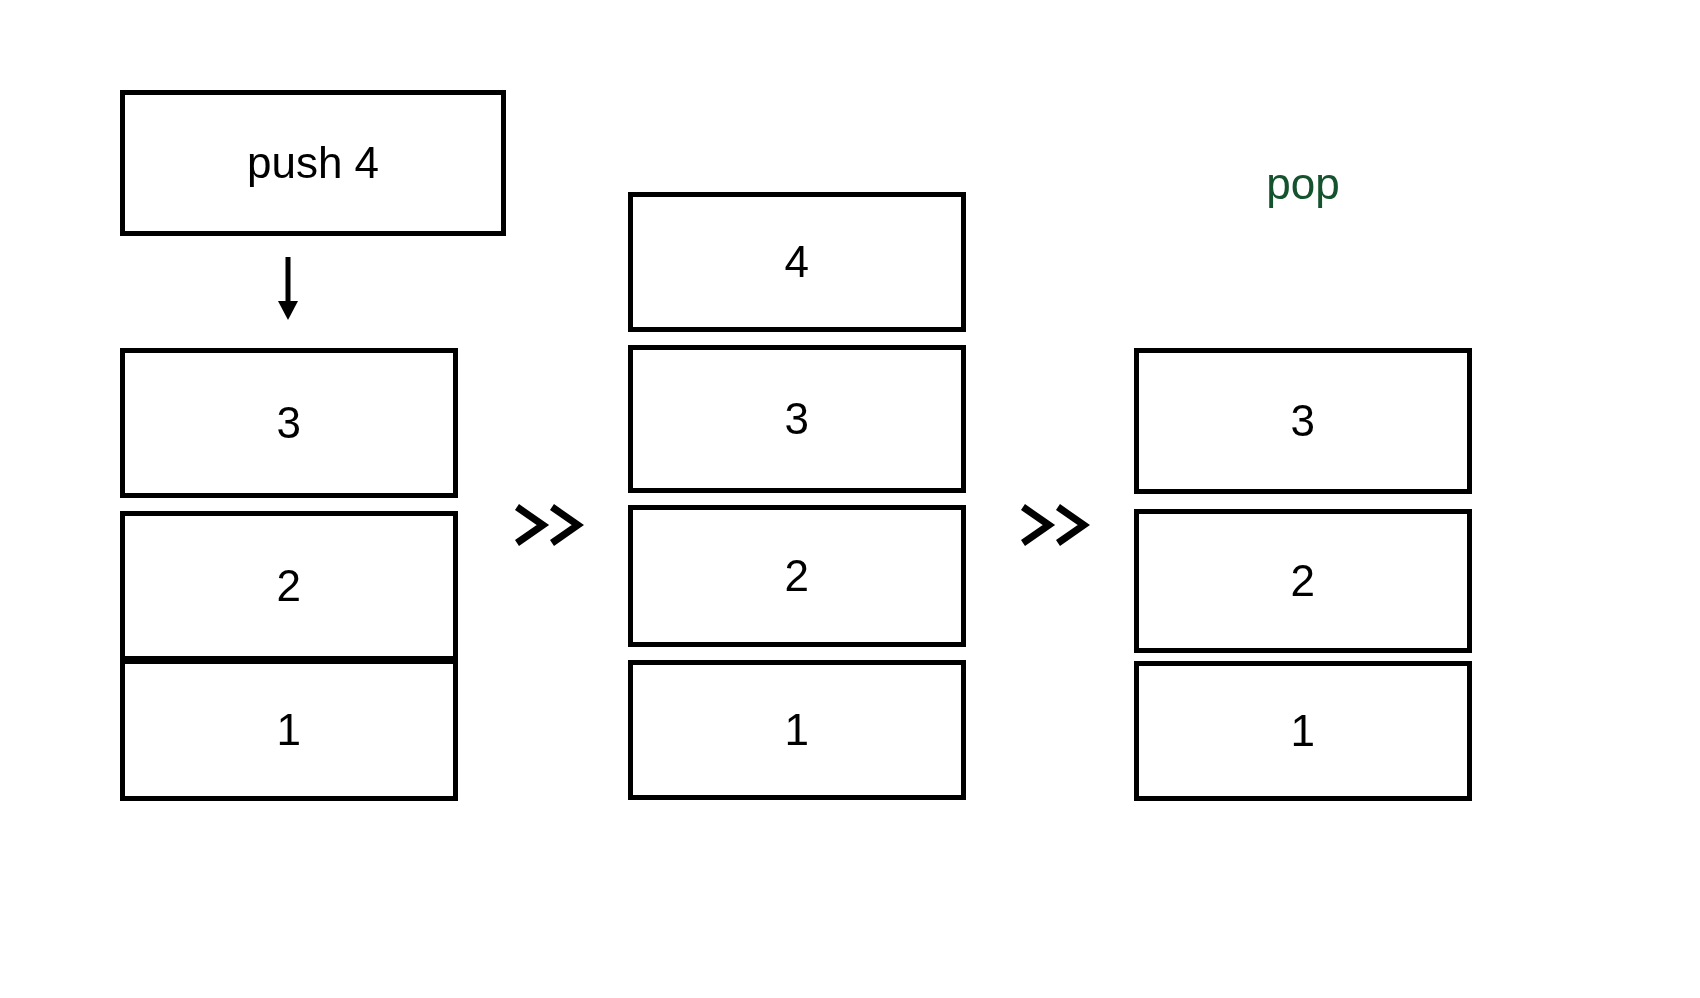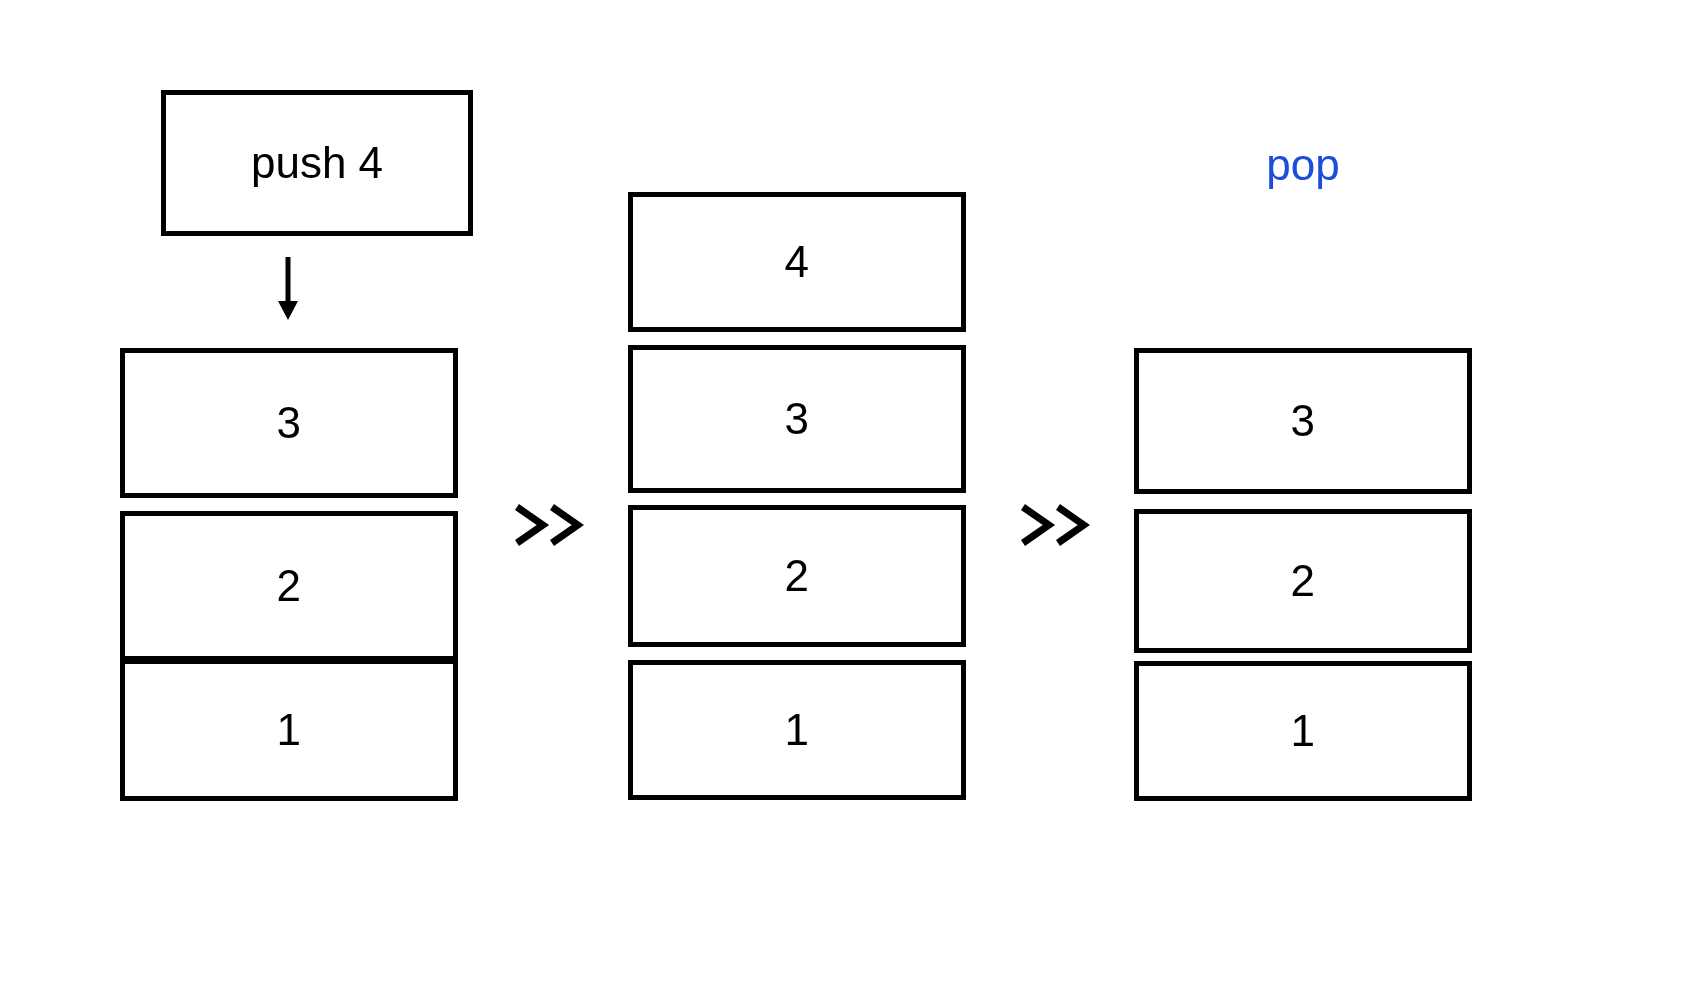--- a/index.html
+++ b/index.html
@@ -54,23 +54,24 @@
     font-size: 44px;
     line-height: 1;
     color: #000000;
   }
 
   
   .caption {
     position: absolute;
     font-size: 44px;
     line-height: 1;
-    color: #1d4ed8;
+    color: #14532d;
     text-align: center;
     white-space: nowrap;
+    margin-top: 19px;
   }
 
   
   .down-arrow {
     position: absolute;
     display: flex;
     align-items: center;
     justify-content: center;
   }
   .down-arrow svg { display: block; }
@@ -82,21 +83,21 @@
     align-items: center;
     justify-content: center;
   }
   .chevrons svg { display: block; }
 </style>
 </head>
 <body>
 
 <div id="canvas">
 
-  <div class="op-box" style="left:120px; top:90px; width:312px; height:146px;margin-left:41px;">
+  <div class="op-box" style="left:120px; top:90px; width:386px; height:146px;">
     <span class="op-label">push 4</span>
   </div>
 
   <div class="down-arrow" style="left:264px; top:256px; width:48px; height:66px;">
     <svg width="30" height="64" viewBox="0 0 30 64" aria-hidden="true">
       <line x1="15" y1="0" x2="15" y2="50" stroke="#000000" stroke-width="5"></line>
       <polygon points="15,63 5,44 25,44" fill="#000000"></polygon>
     </svg>
   </div>
 

